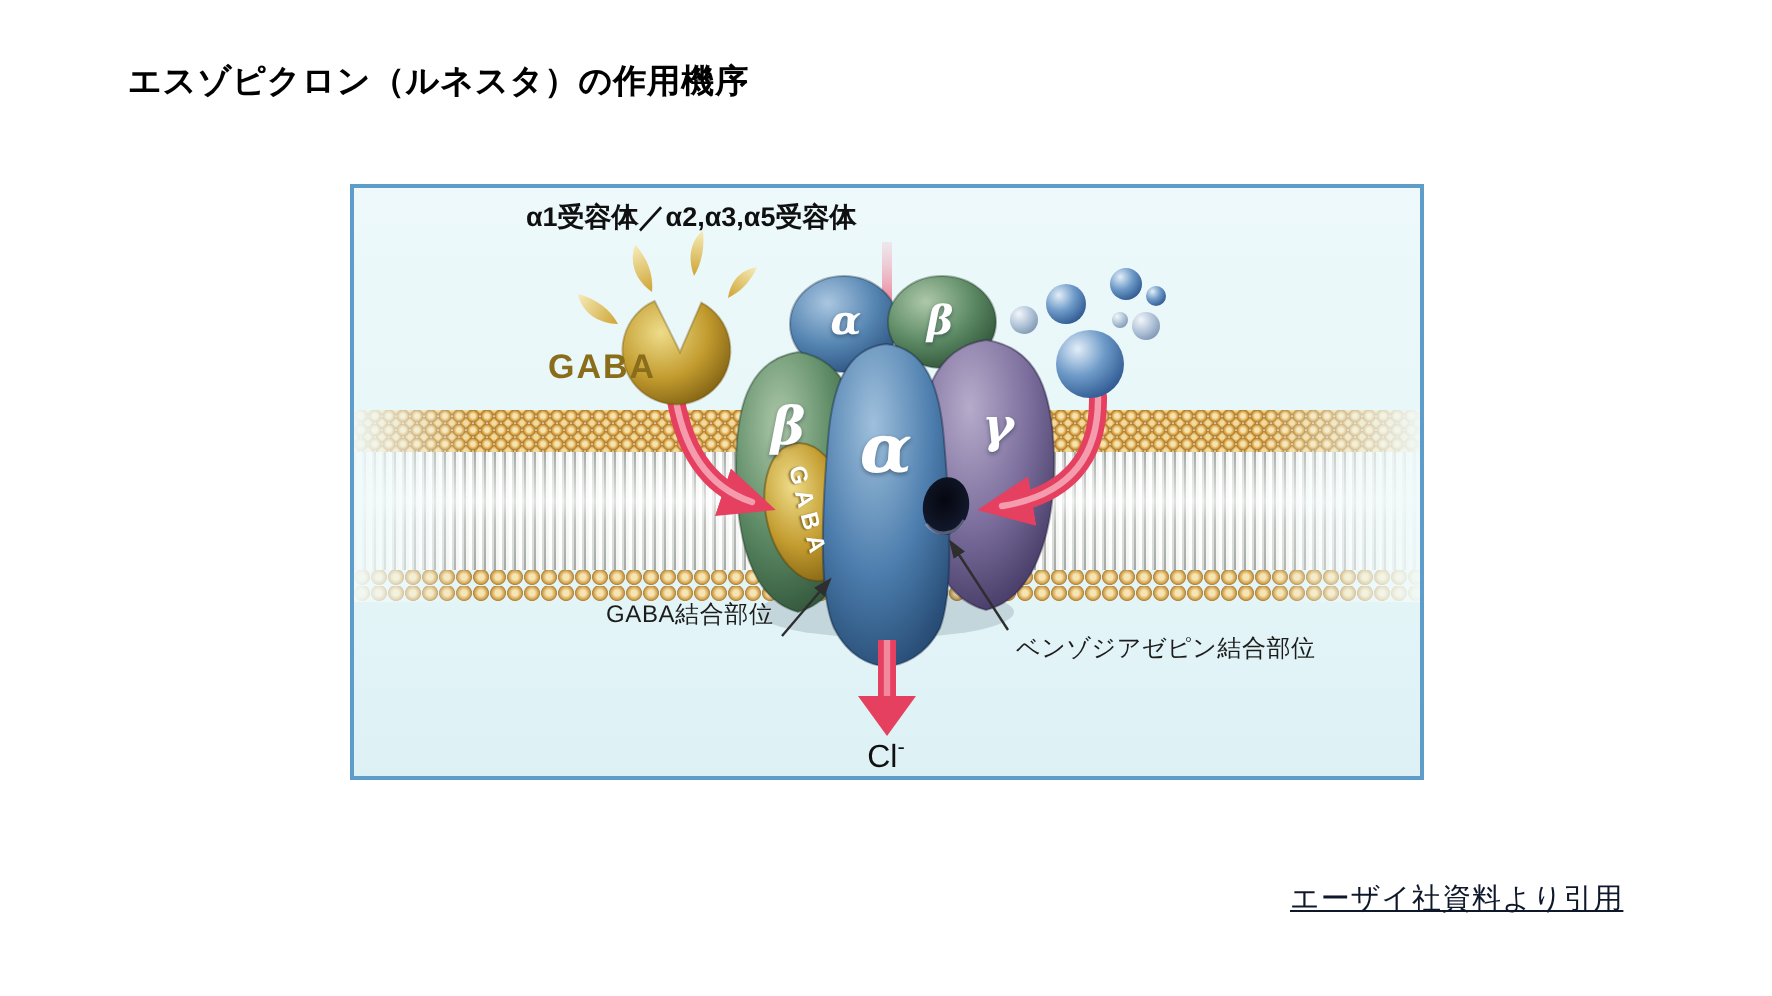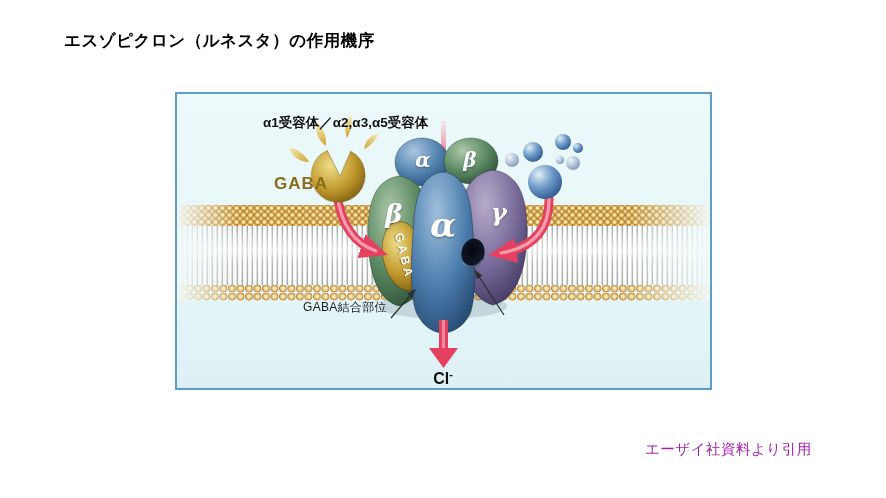--- a/index.html
+++ b/index.html
@@ -7,31 +7,31 @@
     width:886px;height:498px;position:relative;background:#ffffff;
     font-family:"Liberation Sans","DejaVu Sans",sans-serif;overflow:hidden;
   }
   .abs{position:absolute;}
   
   .page-title{
     left:64px;top:30px;font-size:16.5px;font-weight:bold;color:#000;
     letter-spacing:.5px;
   }
   .citation{
-    left:645px;top:440px;font-size:14.5px;color:#a21caf;letter-spacing:.5px;
+    left:645px;top:440px;font-size:14.5px;color:#0f172a;letter-spacing:.5px;text-decoration:underline;
   }
   
   .figure{
     left:175px;top:92px;width:537px;height:298px;box-sizing:border-box;
     border:2px solid var(--border,#5e9cc9);
     background:linear-gradient(180deg,#edf9fa 0%,#e6f6f8 55%,#ddf1f5 100%);
   }
   .fig-inner{position:absolute;left:0;top:0;width:533px;height:294px;}
   .receptor-heading{
-    left:86px;top:6px;font-size:13.5px;font-weight:bold;color:#101010;margin-top:14px;
+    left:86px;top:6px;font-size:13.5px;font-weight:bold;color:#101010;
   }
   
   .membrane{left:0;top:111px;width:533px;height:96px;}
   .heads-top{
     position:absolute;left:0;top:0;width:533px;height:21px;
     background-image:
       radial-gradient(circle at 3.5px 3px, #f7e3ae 0 1.1px, #dcab52 2.2px, #b07c2e 3px, rgba(0,0,0,0) 3.4px),
       radial-gradient(circle at 3.5px 3px, #f2d99c 0 1.1px, #d4a348 2.2px, #a8762a 3px, rgba(0,0,0,0) 3.4px);
     background-size:7px 7px,7px 7px;background-position:0 0,3.5px 3.5px;
   }
@@ -68,21 +68,21 @@
   .su-alpha-front{left:246px;top:114px;font-size:34px;}
   .gaba-bound{
     left:197px;top:155px;width:60px;text-align:center;font-size:12px;
     font-weight:bold;color:#fff;letter-spacing:3px;transform:rotate(76deg);
     text-shadow:0 1px 1px rgba(90,60,0,.6);
   }
   .site-label{font-size:12px;color:#1c1c1c;letter-spacing:.3px;}
   .gaba-site{left:126px;top:205px;}
   .benzo-site{left:331px;top:222px;}
   .cl-label{left:236px;top:274px;width:60px;text-align:center;
-    font-size:16px;font-weight:bold;color:#101010;}
+    font-size:16px;font-weight:normal;color:#101010;}
   .cl-label sup{font-size:11px;}
 </style>
 </head>
 <body>
 
 <div class="abs page-title">エスゾピクロン（ルネスタ）の作用機序</div>
 
 <div class="abs figure">
   <div class="fig-inner">
 
@@ -219,18 +219,19 @@
     <div class="abs gaba-label">GABA</div>
 
     <div class="abs subunit su-alpha-back">α</div>
     <div class="abs subunit su-beta-back">β</div>
     <div class="abs subunit su-beta-front">β</div>
     <div class="abs subunit su-gamma">γ</div>
     <div class="abs subunit su-alpha-front">α</div>
     <div class="abs gaba-bound">GABA</div>
 
     <div class="abs site-label gaba-site">GABA結合部位</div>
+    <div class="abs site-label benzo-site">ベンゾジアゼピン結合部位</div>
 
     <div class="abs cl-label"><span>Cl</span><sup>-</sup></div>
   </div>
 </div>
 
 <div class="abs citation">エーザイ社資料より引用</div>
 
 </body></html>

